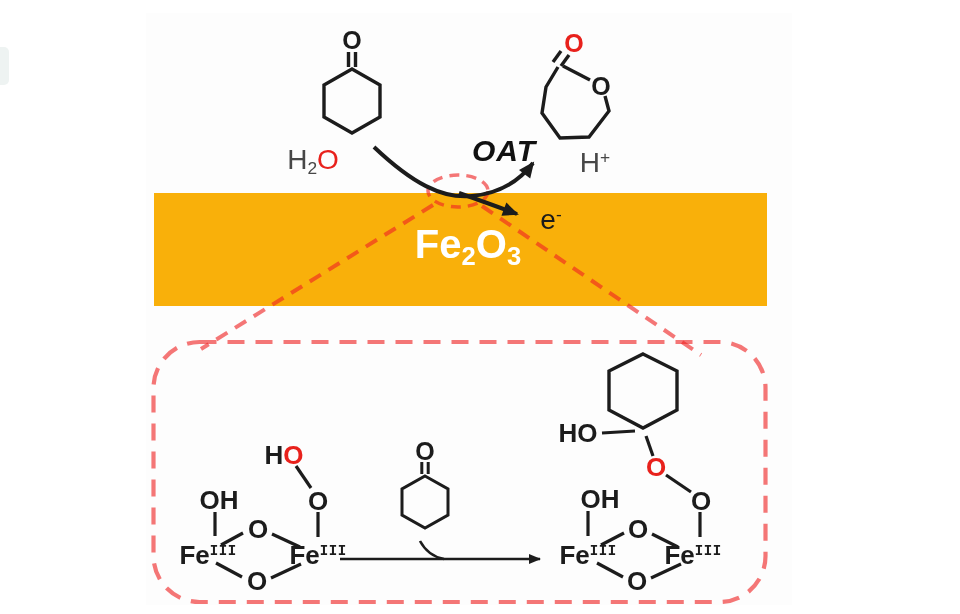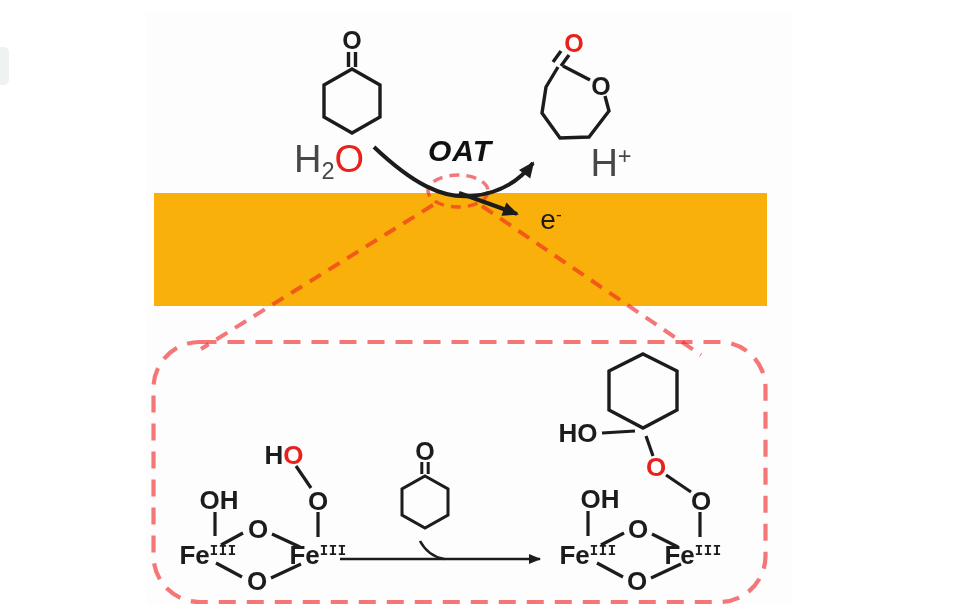--- a/index.html
+++ b/index.html
@@ -7,22 +7,22 @@
           font-family:"Liberation Sans","DejaVu Sans",sans-serif;}
   .content-bg{position:absolute;left:146px;top:13px;width:646px;height:592px;background:#fdfdfd;}
   .side-sliver{position:absolute;left:0;top:47px;width:9px;height:38px;background:#eef3f2;border-radius:0 5px 5px 0;}
   .band{position:absolute;left:154px;top:193px;width:613px;height:113px;background:var(--surface-orange,#F9B00A);}
   svg.overlay{position:absolute;left:0;top:0;width:960px;height:614px;}
   .lbl{position:absolute;transform:translate(-50%,-50%);white-space:nowrap;color:#1c1c1c;line-height:1;}
   .atom{font-weight:700;font-size:26px;}
   .atom-sm{font-weight:700;font-size:25px;}
   .red{color:var(--highlight-red,#E8211C);}
   .gray{color:#474747;}
-  .free{font-weight:400;font-size:38px;margin-left:16px;}
-  .oat{font-weight:700;font-style:italic;font-size:30px;color:#111;letter-spacing:1px;}
+  .free{font-weight:400;font-size:28px;}
+  .oat{font-weight:700;font-style:italic;font-size:30px;color:#111;letter-spacing:1px;margin-left:44px;}
   .sub{font-size:0.62em;vertical-align:-0.28em;}
   .sup{font-size:0.62em;vertical-align:0.5em;}
   .sup-roman{font-size:0.54em;vertical-align:0.62em;letter-spacing:0.5px;font-weight:700;font-family:Liberation Mono, monospace;}
   .surface-label{font-weight:700;font-size:40px;color:var(--surface-white,#ffffff);}
   .surface-label .sub{font-size:0.64em;}
   .electron{font-weight:400;font-size:28px;color:#1b1b1b;}
 </style>
 </head>
 <body>
 
@@ -105,20 +105,21 @@
 
   <span class="lbl oat" style="left:460px;top:151px">OAT</span>
 
   <span class="lbl atom-sm red" style="left:574px;top:43px">O</span>
   <span class="lbl atom-sm" style="left:601px;top:86px">O</span>
 
   <span class="lbl free" style="left:595px;top:163px"><span class="gray">H</span><span class="gray sup">+</span></span>
 
   <span class="lbl electron" style="left:551px;top:220px"><span>e</span><span class="sup">-</span></span>
 
+  <span class="lbl surface-label" style="left:468px;top:247px"><span>Fe</span><span class="sub">2</span><span>O</span><span class="sub">3</span></span>
 
   <span class="lbl atom" style="left:219px;top:500px">OH</span>
   <span class="lbl atom" style="left:284px;top:455px"><span>H</span><span class="red">O</span></span>
   <span class="lbl atom" style="left:318px;top:501px">O</span>
   <span class="lbl atom" style="left:208px;top:555px"><span>Fe</span><span class="sup-roman">III</span></span>
   <span class="lbl atom" style="left:318px;top:555px"><span>Fe</span><span class="sup-roman">III</span></span>
   <span class="lbl atom" style="left:258px;top:529px">O</span>
   <span class="lbl atom" style="left:257px;top:581px">O</span>
 
   <span class="lbl atom-sm" style="left:425px;top:451px">O</span>

